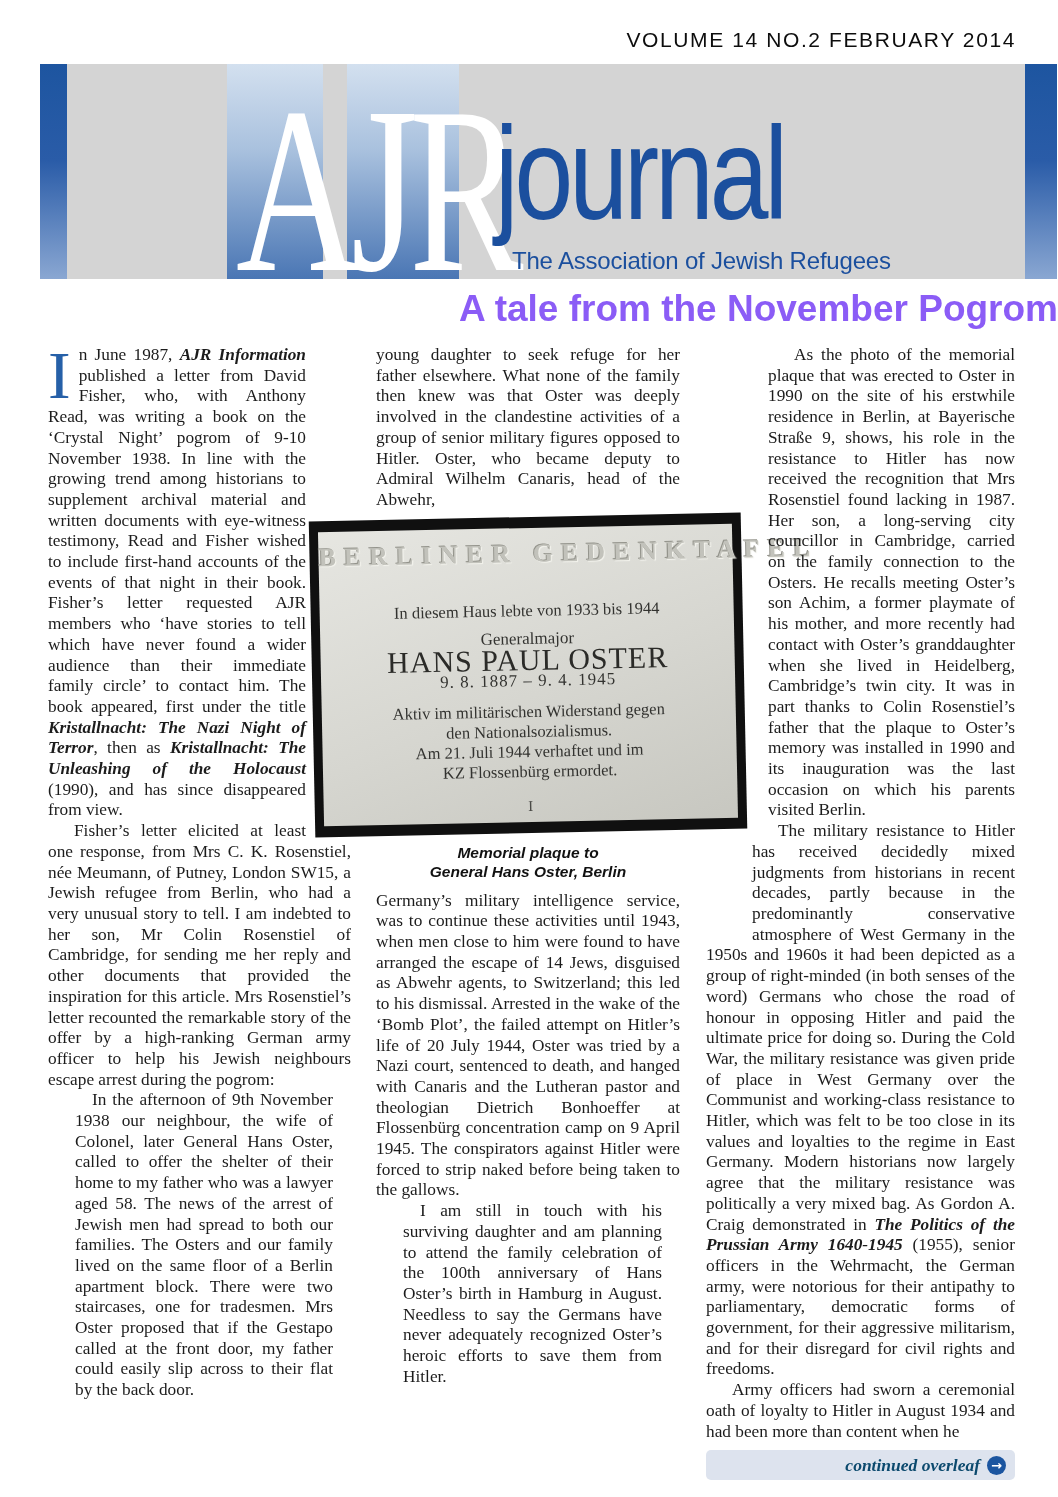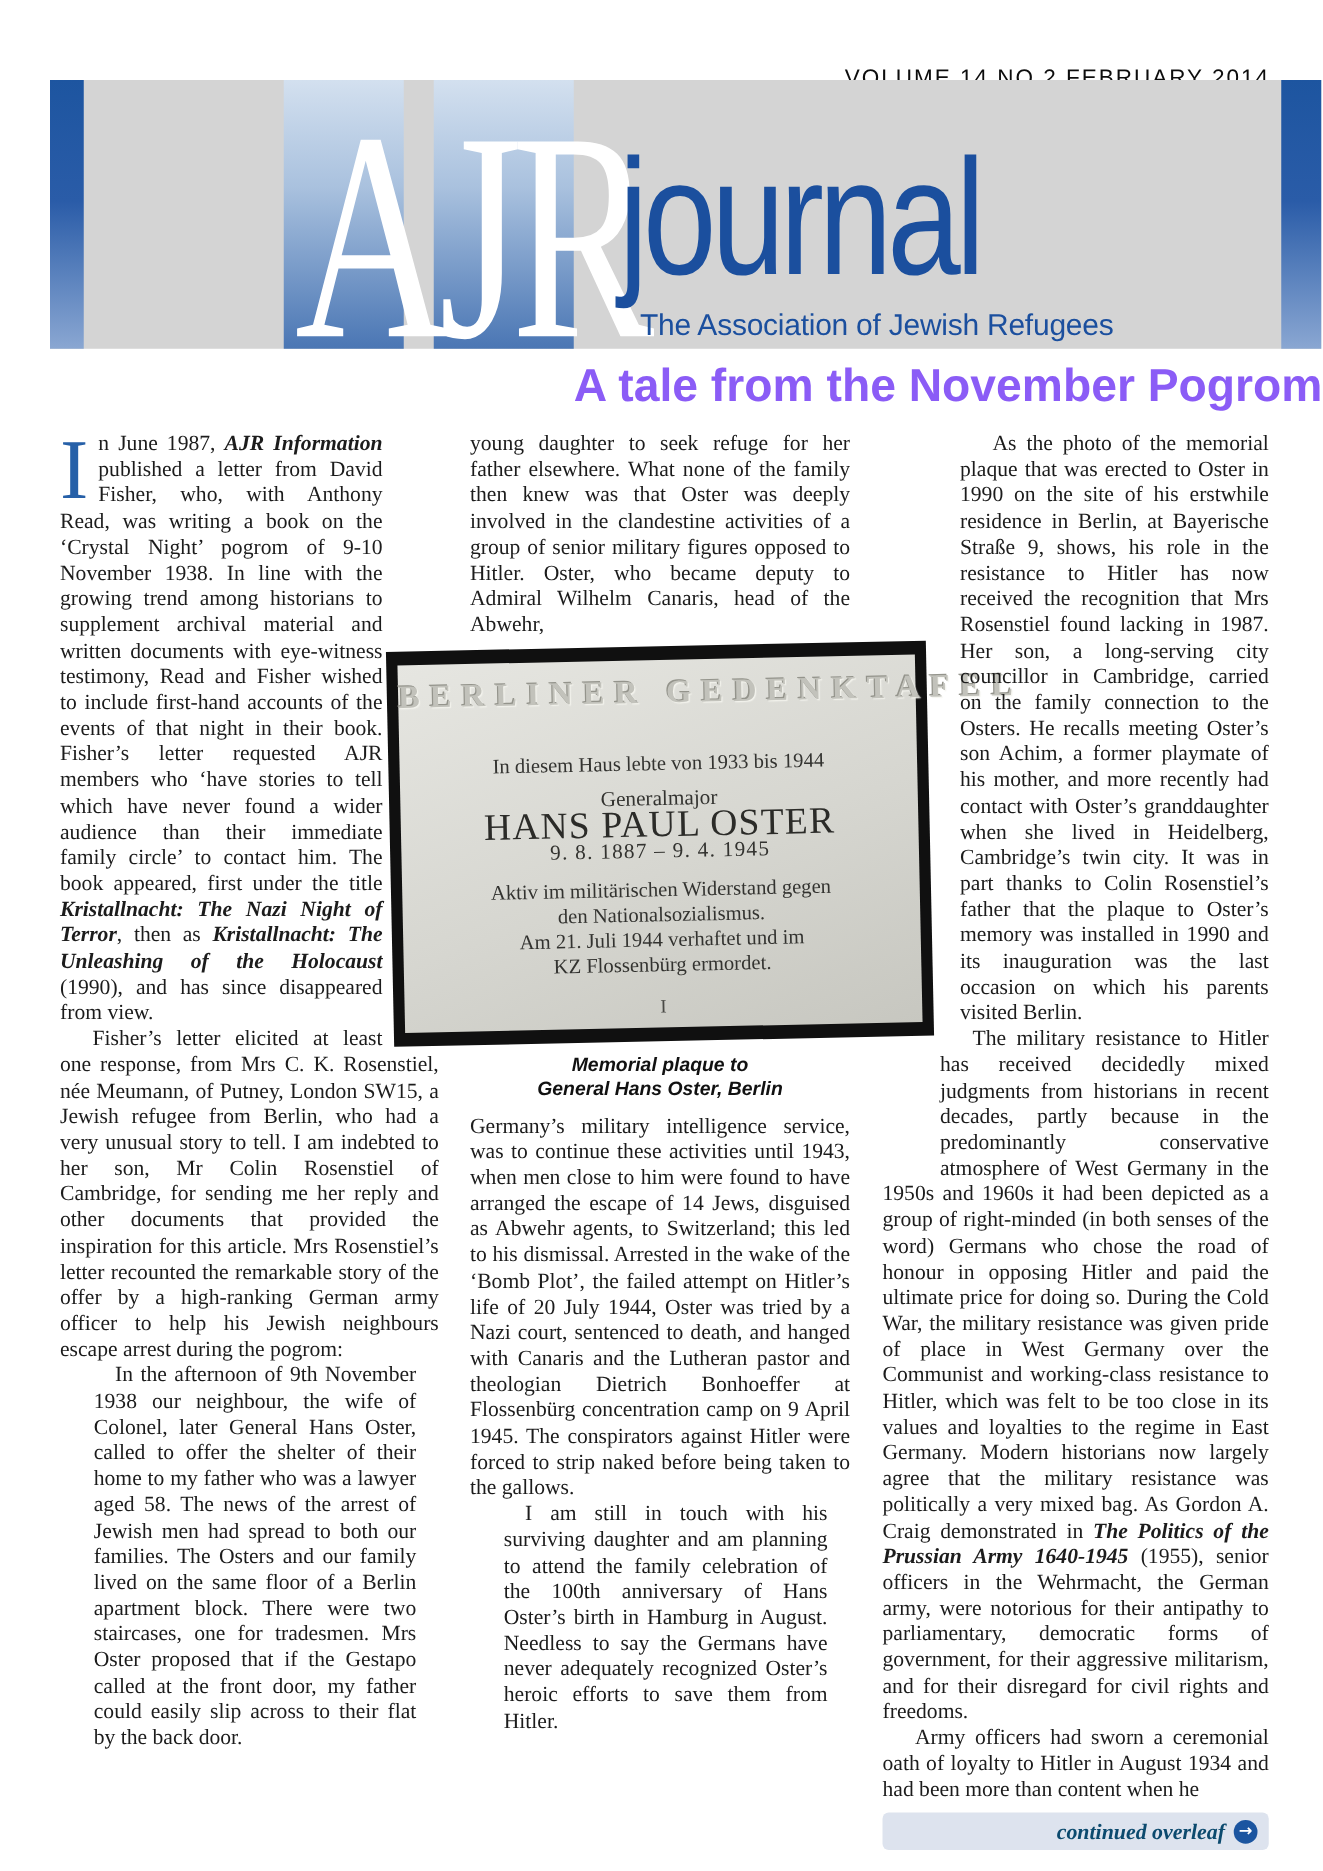--- a/index.html
+++ b/index.html
@@ -7,21 +7,21 @@
   .page {
     position:relative; width:1058px; height:1497px;
     background:#ffffff; overflow:hidden;
     font-family:"Liberation Serif", serif; color:#1f1f1f;
   }
 
   
   .volume-line {
     position:absolute; top:28px; right:42px;
     font-family:"Liberation Sans", sans-serif;
-    font-size:18px; letter-spacing:1.6px; color:#0d0d0d;margin-top:24px;
+    font-size:21px; letter-spacing:1.6px; color:#0d0d0d;
   }
 
   
   .masthead {
     position:absolute; left:40px; top:64px; width:1017px; height:215px;
     background:#d4d4d4;
   }
   .bar { position:absolute; top:0; height:100%; }
   .bar-left  { left:0;  width:27px; background:linear-gradient(180deg,#1d55a0 0%,#2a5ca8 45%,#8aa7d2 100%); }
   .bar-right { right:0; width:32px; background:linear-gradient(180deg,#1d55a0 0%,#2a5ca8 45%,#8aa7d2 100%); }

